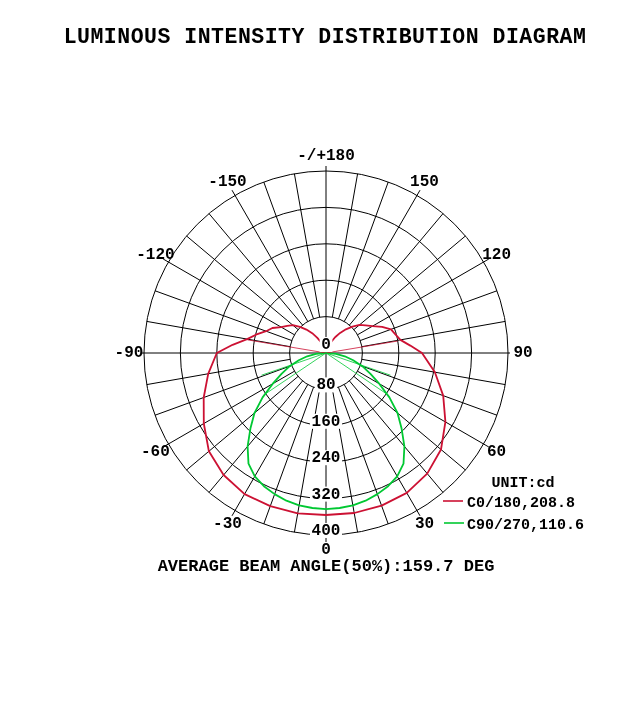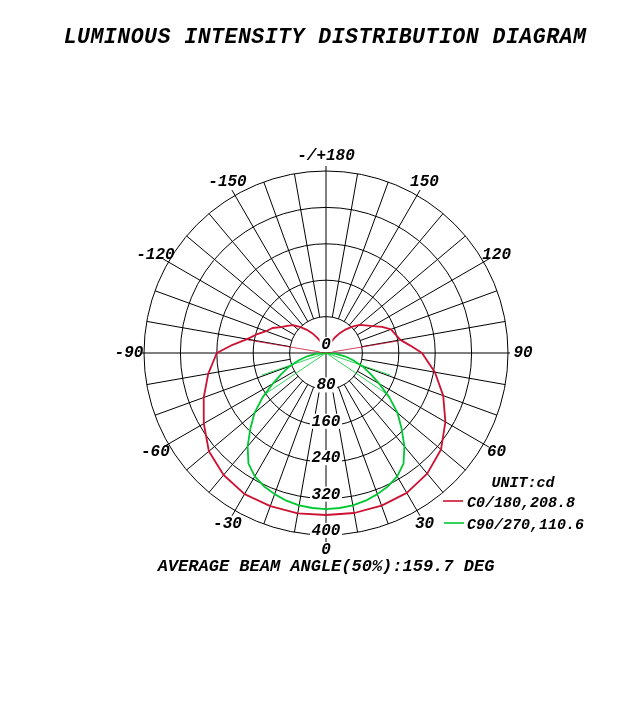--- a/index.html
+++ b/index.html
@@ -1,17 +1,17 @@
 <!DOCTYPE html>
 <html><head>
 <meta charset="utf-8">
 <style>
   html,body{margin:0;padding:0;background:#ffffff;}
   .page{position:relative;width:628px;height:710px;background:#ffffff;overflow:hidden;
-        font-family:"Liberation Mono","DejaVu Sans Mono",monospace;font-style:italic;}
+        font-family:"Liberation Mono","DejaVu Sans Mono",monospace;}
   svg{position:absolute;left:0;top:0;}
   text{fill:#000;font-family:"Liberation Mono","DejaVu Sans Mono",monospace;font-weight:bold;}
   .title-text{font-size:21.5px;letter-spacing:0.5px;}
   .note-text{font-size:17px;}
   .legend-text{font-size:15px;}
   .axis-label{font-size:16px;}
   .ring-label{font-size:16px;}
 </style>
 </head>
 <body>

